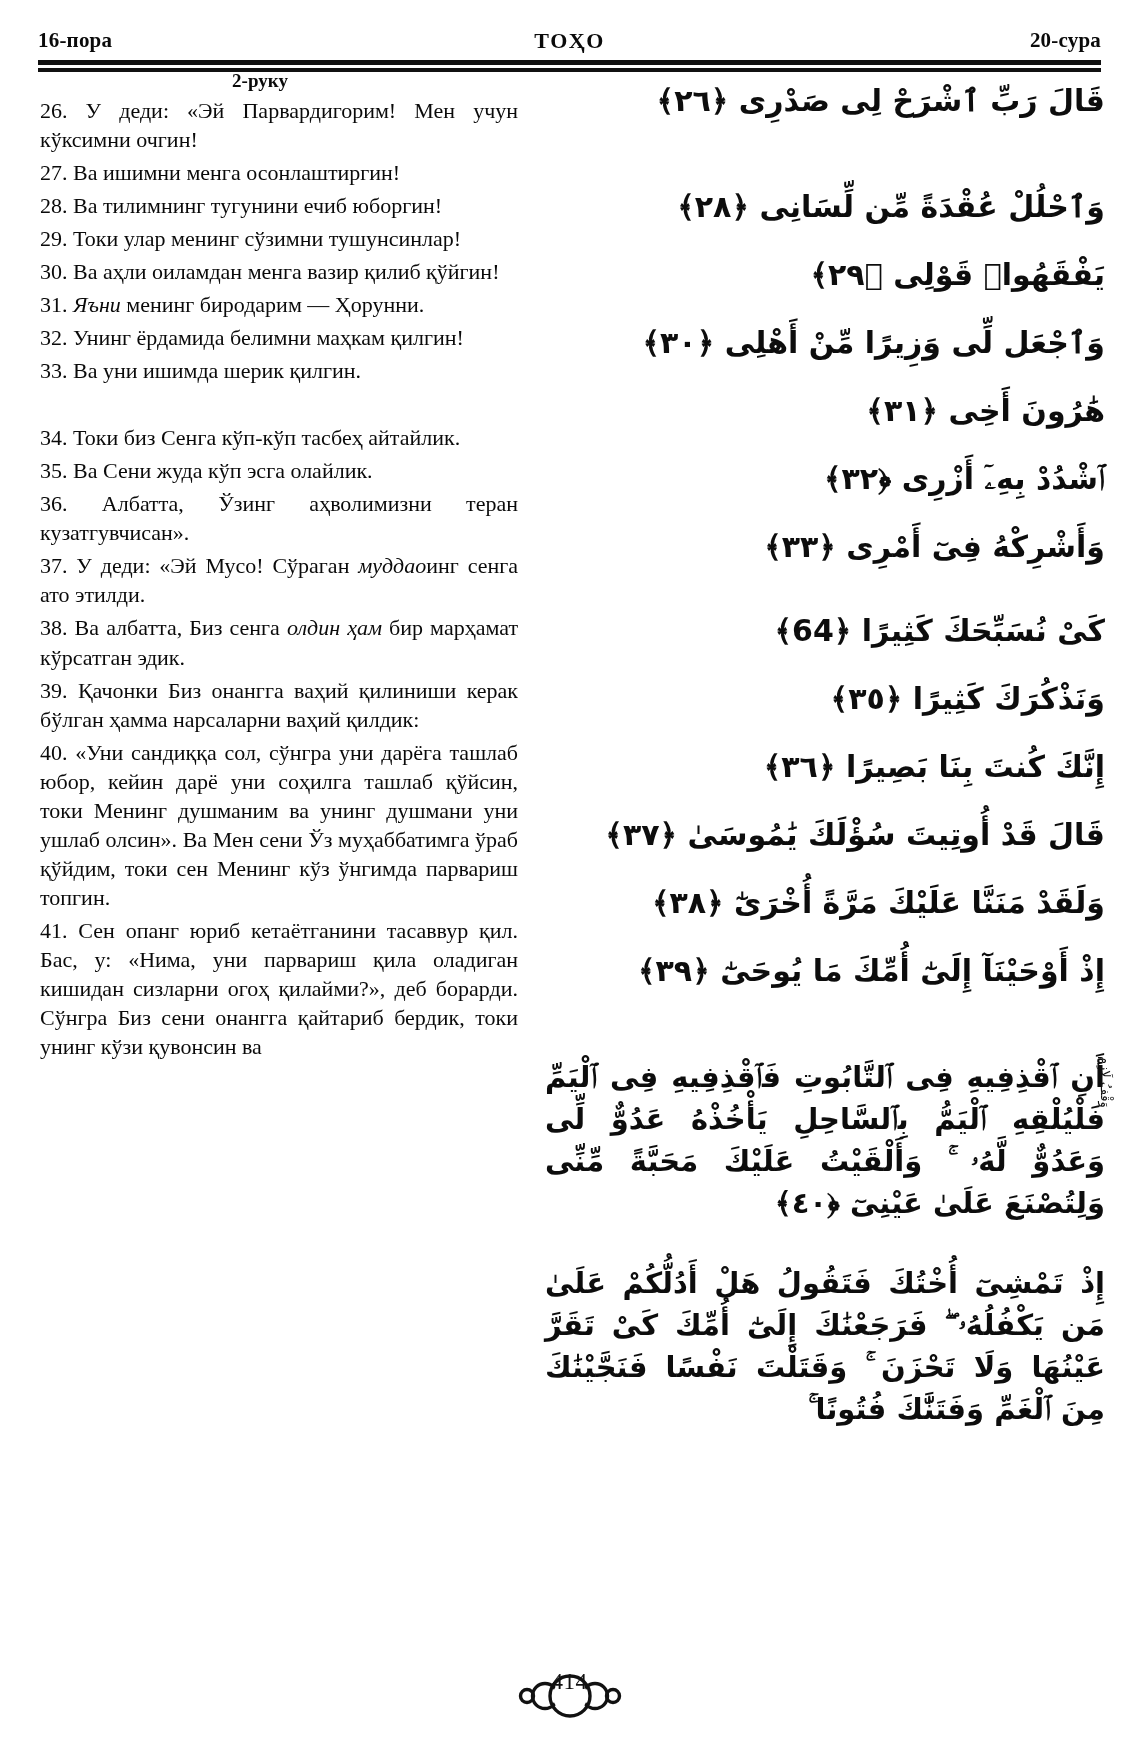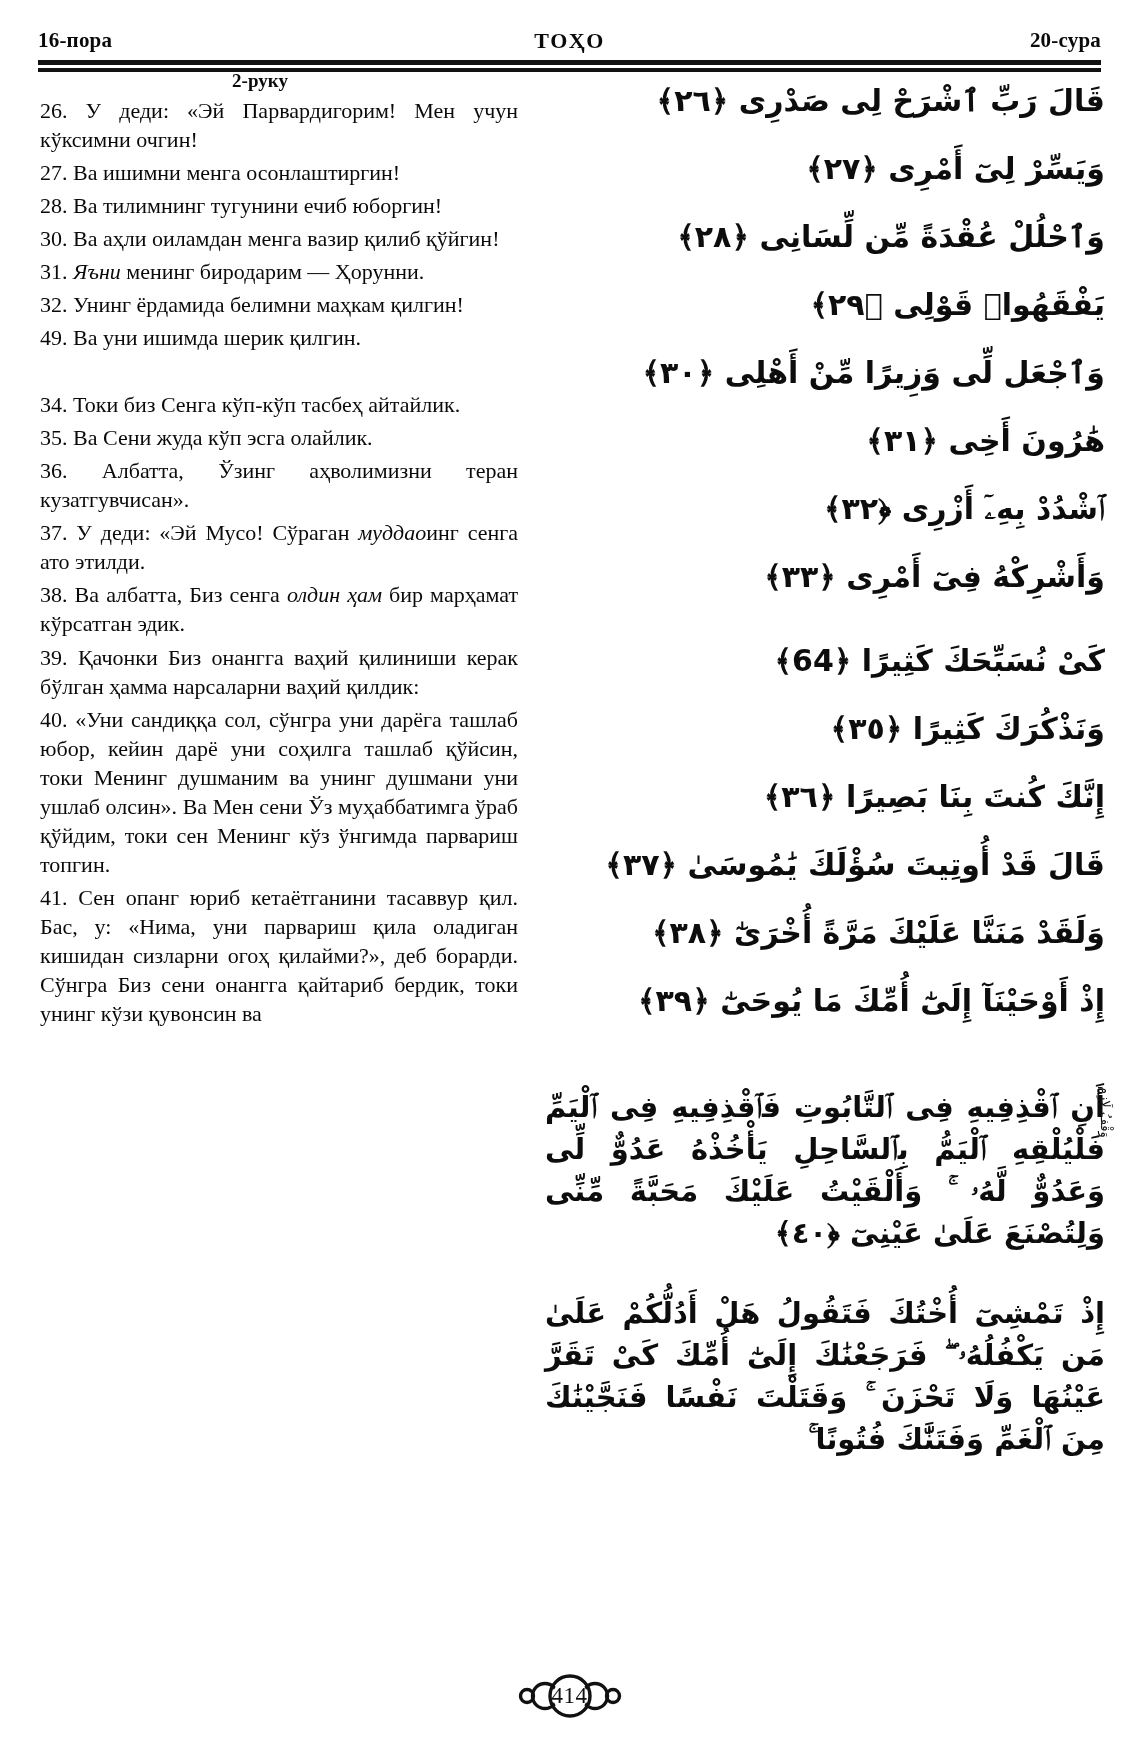--- a/index.html
+++ b/index.html
@@ -139,21 +139,21 @@
     bottom: 32px;
     display: flex;
     justify-content: center;
     align-items: center;
   }
   .folio-orn {
     position: relative;
     width: 118px;
     height: 54px;
     display: flex;
-    align-items: center;
+    align-items: flex-start;
     justify-content: center;
   }
   .folio-orn svg { position: absolute; left: 0; top: 0; }
   .folio-num {
     position: relative;
     z-index: 3;
     font-size: 23px;
     font-weight: normal;
     letter-spacing: 0.5px;
     color: #111;
@@ -188,38 +188,42 @@
     <p class="verse">
       <span>27.</span>
       <span>Ва ишимни менга осонлаш­тиргин!</span>
     </p>
 
     <p class="verse">
       <span>28.</span>
       <span>Ва тилимнинг тугунини ечиб юборгин!</span>
     </p>
 
+    <p class="verse">
+      <span>29.</span>
+      <span>Токи улар менинг сўзимни тушунсинлар!</span>
+    </p>
 
     <p class="verse">
       <span>30.</span>
       <span>Ва аҳли оиламдан менга вазир қилиб қўйгин!</span>
     </p>
 
     <p class="verse">
       <span>31.</span>
       <i>Яъни</i><span> менинг биродарим — Ҳорунни.</span>
     </p>
 
     <p class="verse">
       <span>32.</span>
       <span>Унинг ёрдамида белимни   маҳ­кам қилгин!</span>
     </p>
 
     <p class="verse gap-after">
-      <span>49.</span>
+      <span>33.</span>
       <span>Ва уни ишимда шерик қилгин.</span>
     </p>
 
     <p class="verse">
       <span>34.</span>
       <span>Токи биз Сенга кўп-кўп тасбеҳ айтайлик.</span>
     </p>
 
     <p class="verse">
       <span>35.</span>
@@ -256,21 +260,20 @@
       <span>Сен опанг юриб кетаётганини тасаввур қил. Бас, у: «Нима, уни пар­вариш қила оладиган кишидан сиз­ларни огоҳ қилайми?», деб борарди. Сўнгра Биз сени онангга қайтариб бердик, токи унинг кўзи қувонсин ва</span>
     </p>
 
   </div>
 
   <div class="col-right">
 
     <div class="aline">قَالَ رَبِّ ٱشْرَحْ لِى صَدْرِى ﴿٢٦﴾</div>
     <div class="aspace-md"></div>
 
-    <div class="aline">وَيَسِّرْ لِىٓ أَمْرِى ﴿٢٧﴾</div>
     <div class="aspace-md"></div>
 
     <div class="aline">وَٱحْلُلْ عُقْدَةً مِّن لِّسَانِى ﴿٢٨﴾</div>
     <div class="aspace-md"></div>
 
     <div class="aline">يَفْقَهُوا۟ قَوْلِى ﴿٢٩﴾</div>
     <div class="aspace-md"></div>
 
     <div class="aline">وَٱجْعَل لِّى وَزِيرًا مِّنْ أَهْلِى ﴿٣٠﴾</div>
     <div class="aspace-md"></div>

